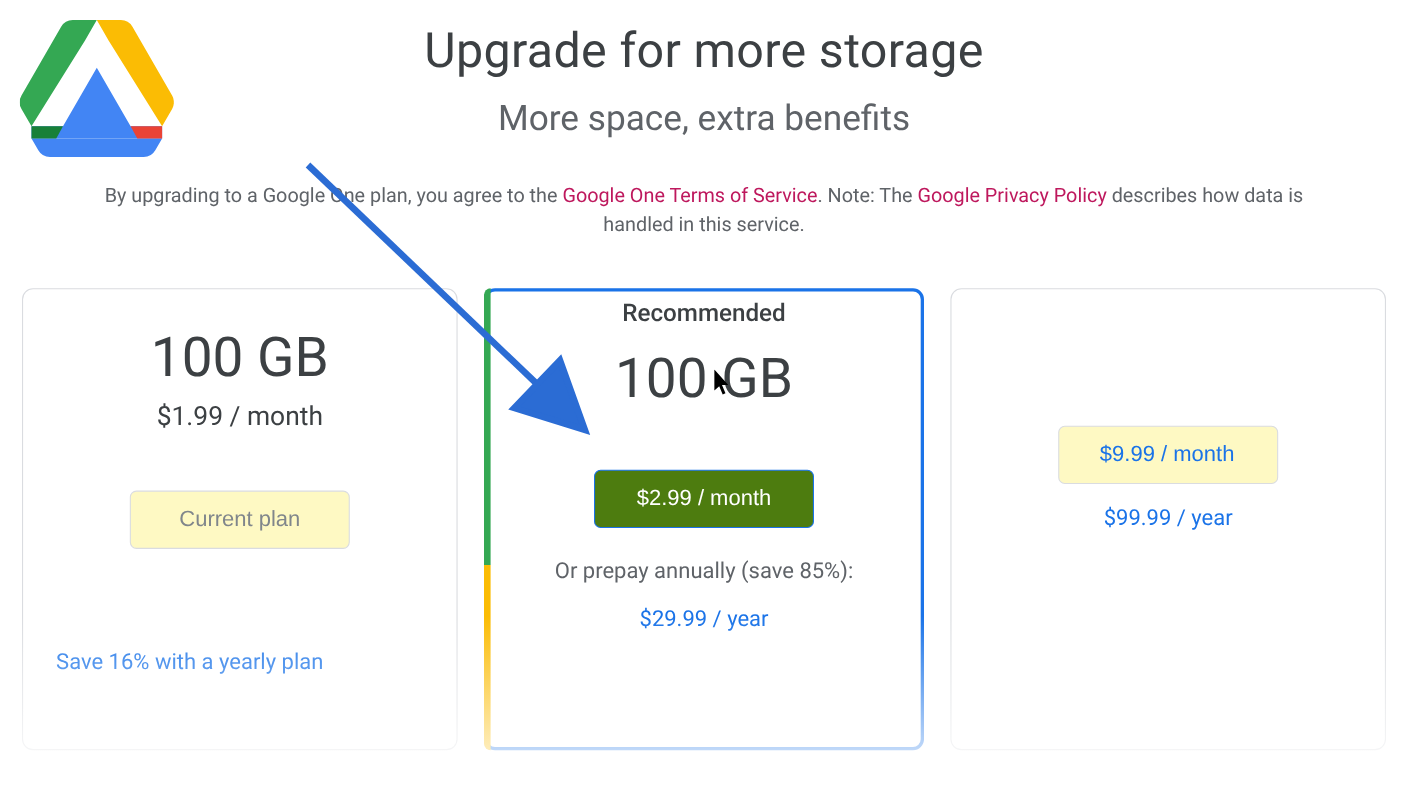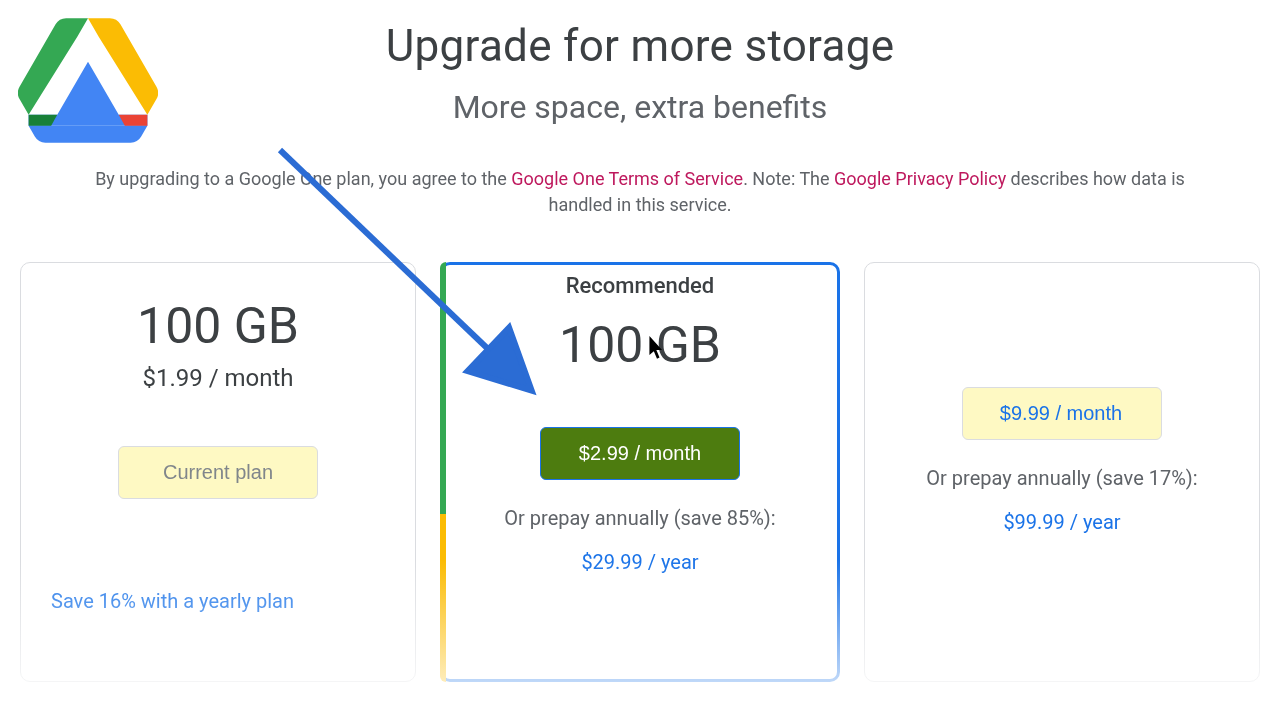--- a/index.html
+++ b/index.html
@@ -64,21 +64,20 @@
       <div class="recommended">Recommended</div>
       <div class="plan-size">100 GB</div>
       <button class="btn primary">$2.99 / month</button>
       <div class="prepay">Or prepay annually (save 85%):</div>
       <div class="annual-price">$29.99 / year</div>
     </div>
 
     <div class="plan">
       <div style="height:34px"></div>
       <button class="btn outline">$9.99 / month</button>
-      <div class="prepay">Or prepay annually (save 17%):</div>
       <div class="annual-price">$99.99 / year</div>
     </div>
 
   </div>
 
   <svg class="arrow-overlay" width="290" height="260">
     <defs>
       <marker id="ah" markerWidth="14" markerHeight="14" refX="6" refY="6" orient="auto">
         <path d="M1,1 L11,6 L1,11 Z" fill="#2b6cd4" stroke="#2b6cd4" stroke-width="1"></path>
       </marker>

